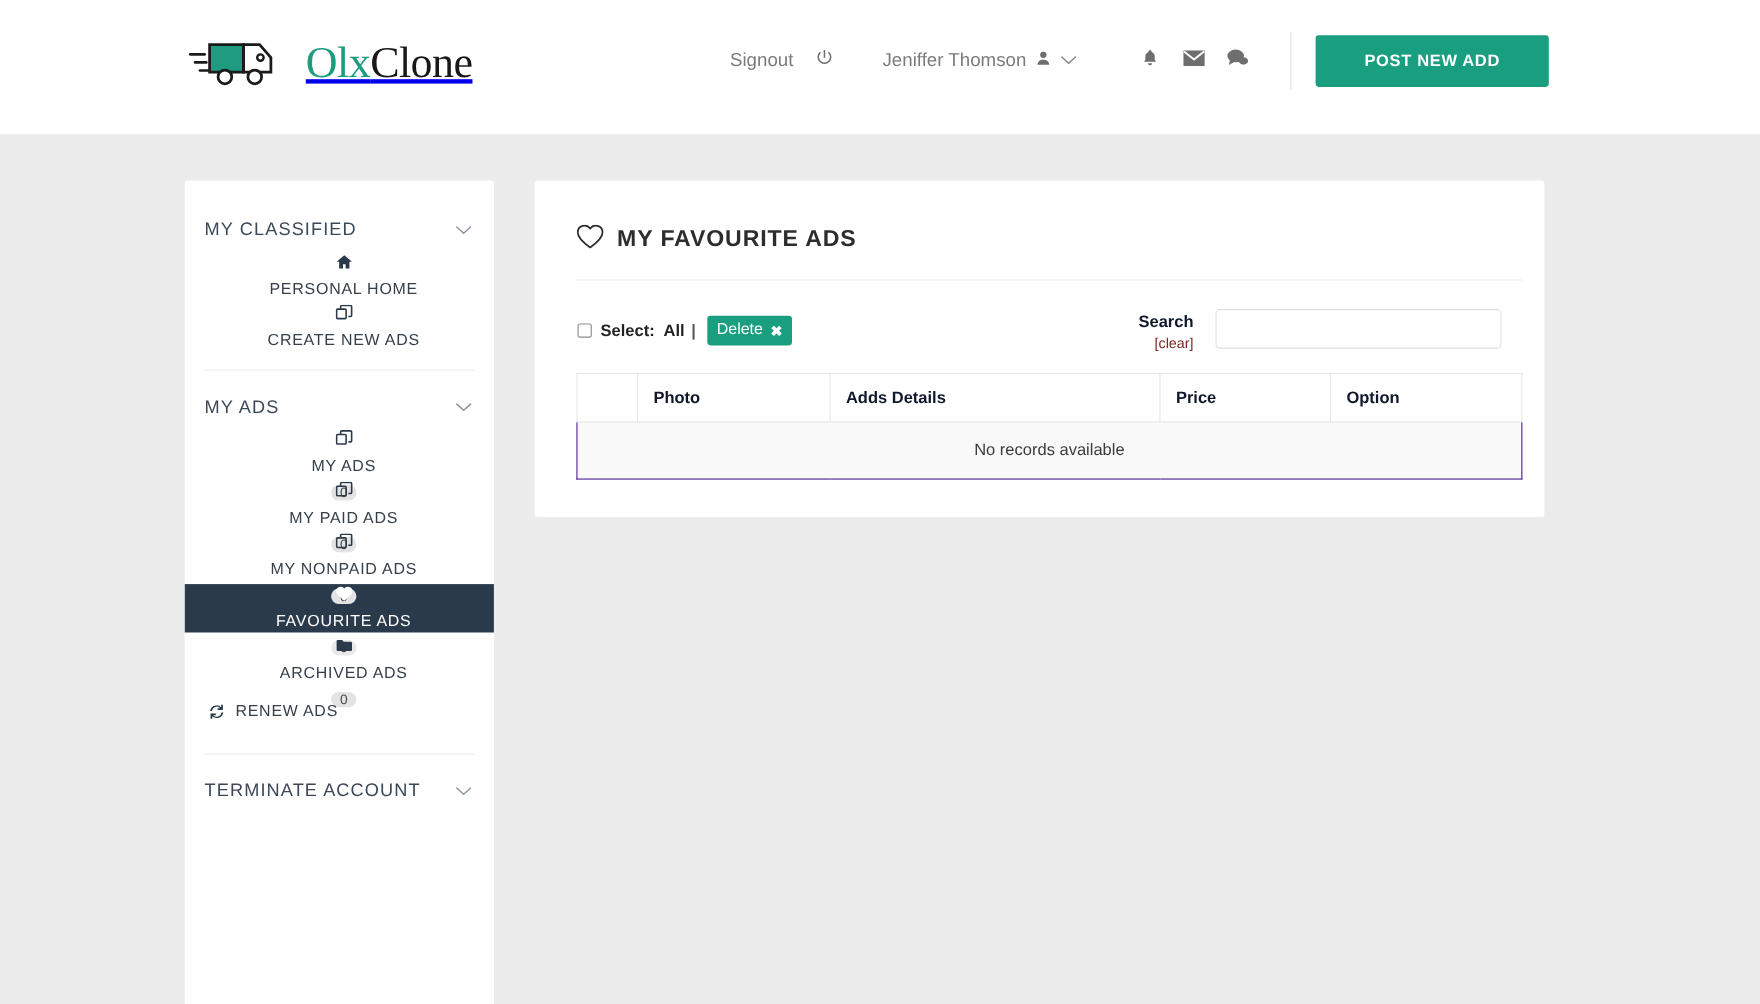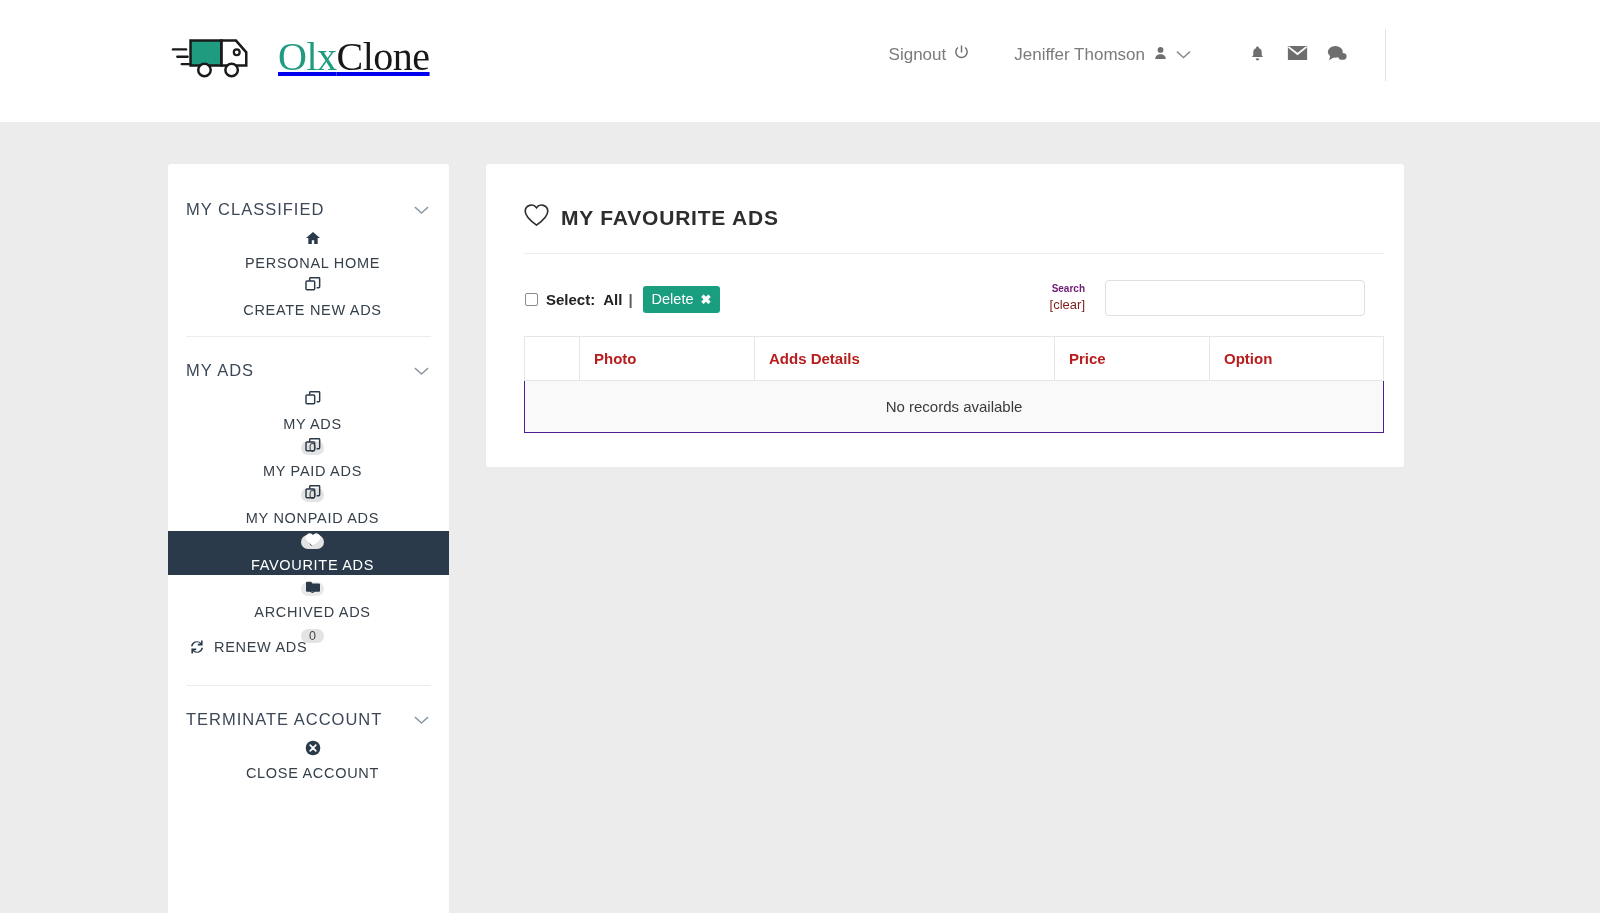--- a/index.html
+++ b/index.html
@@ -45,21 +45,21 @@
     display: flex;
     align-items: center;
     margin-right: 192px;
     margin-top: -12px;
   }
   .nav-link {
     color: #7b7b7b;
     font-size: 17px;
     display: flex;
     align-items: center;
-    gap: 7px;
+    gap: 20px;
     text-decoration: none;
     white-space: nowrap;
   }
   .nav-signout { margin-right: 44px; }
   .nav-user { margin-right: 46px; gap: 8px; }
   .icon-gray { fill: #6e6e6e; }
   .nav-icon-btn {
     display: flex;
     align-items: center;
     justify-content: center;
@@ -223,21 +223,21 @@
   }
   .btn-delete .x { font-size: 13px; font-weight: bold; }
 
   .search-group {
     display: flex;
     align-items: flex-start;
     gap: 20px;
     margin-right: 18px;
   }
   .search-labels { text-align: right; padding-top: 3px; }
-  .search-label { font-size: 10px; font-weight: bold; color: #701a75; display: block; }
+  .search-label { font-size: 15px; font-weight: bold; color: #0f172a; display: block; }
   .search-clear {
     font-size: 13px;
     color: #7f1d1d;
     text-decoration: none;
     display: block;
     margin-top: 3px;
     cursor: pointer;
   }
   .search-input {
     width: 260px;
@@ -252,21 +252,21 @@
   }
 
   table.ads {
     width: 100%;
     border-collapse: collapse;
     margin-top: 2px;
   }
   table.ads th {
     text-align: left;
     font-size: 15px;
-    color: #b91c1c;
+    color: #0f172a;
     font-weight: bold;
     padding: 13px 14px;
     border: 1px solid #e6e6e6;
     background: #ffffff;
     height: 44px;
   }
   table.ads td {
     border: 1px solid #4c1d95;
     background: #f9f9f9;
     text-align: center;
@@ -351,20 +351,21 @@
         <svg width="20" height="17" viewBox="0 0 24 20" class="icon-gray" aria-hidden="true">
           <ellipse cx="10" cy="8" rx="9" ry="7"></ellipse>
           <path d="M4 12l-1.5 6 7-4z"></path>
           <ellipse cx="18.5" cy="13.5" rx="5" ry="4"></ellipse>
         </svg>
       </span>
     </a>
 
     <span class="divider-v"></span>
 
+    <button class="btn-post">POST NEW ADD</button>
   </div>
 </div>
 
 <div class="page">
 
   <aside class="sidebar">
 
     <div class="side-section-title">
       <span>MY CLASSIFIED</span>
       <span class="chev">
@@ -481,33 +482,20 @@
     <div class="side-divider"></div>
 
     <div class="side-section-title">
       <span>TERMINATE ACCOUNT</span>
       <span class="chev">
         <svg width="15" height="9" viewBox="0 0 24 14" aria-hidden="true">
           <path d="M2 2 L12 11 L22 2" fill="none" stroke="#8b98a5" stroke-width="2.2" stroke-linecap="round"></path>
         </svg>
       </span>
     </div>
-    <ul class="side-list">
-      <li>
-          <a class="side-item sub" href="#">
-        <span class="sicon">
-          <svg width="16" height="16" viewBox="0 0 24 24" aria-hidden="true">
-            <circle cx="12" cy="12" r="11"></circle>
-            <path d="M7.8 7.8 16.2 16.2M16.2 7.8 7.8 16.2" stroke="#fff" stroke-width="2.6" stroke-linecap="round"></path>
-          </svg>
-        </span>
-        <span>CLOSE ACCOUNT</span>
-      </a>
-        </li>
-    </ul>
   </aside>
 
   <section class="main">
 
     <h1 class="card-title">
       <span>
         <svg width="25" height="22" viewBox="0 0 512 460" aria-hidden="true">
           <path d="M256 440 C 60 300 20 210 20 150 A 130 130 0 0 1 256 78 A 130 130 0 0 1 492 150 C 492 210 452 300 256 440 Z"></path>
         </svg>
       </span>

